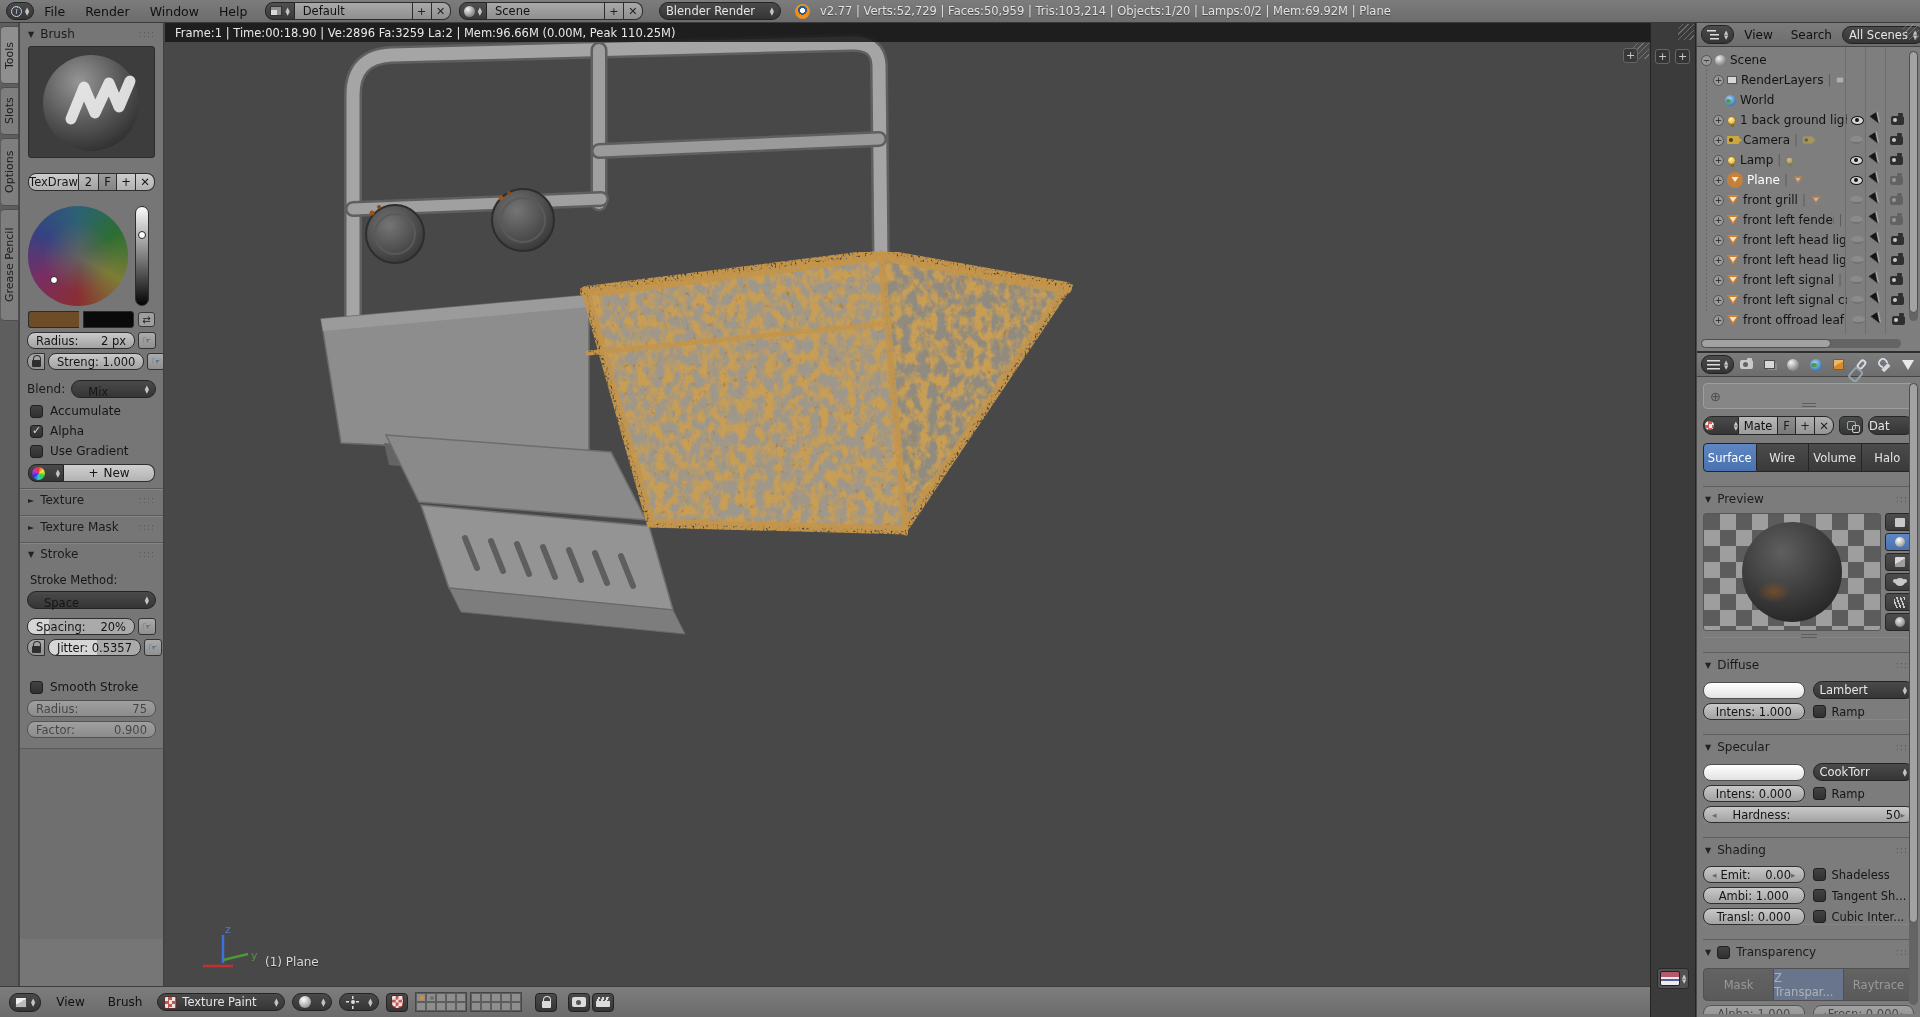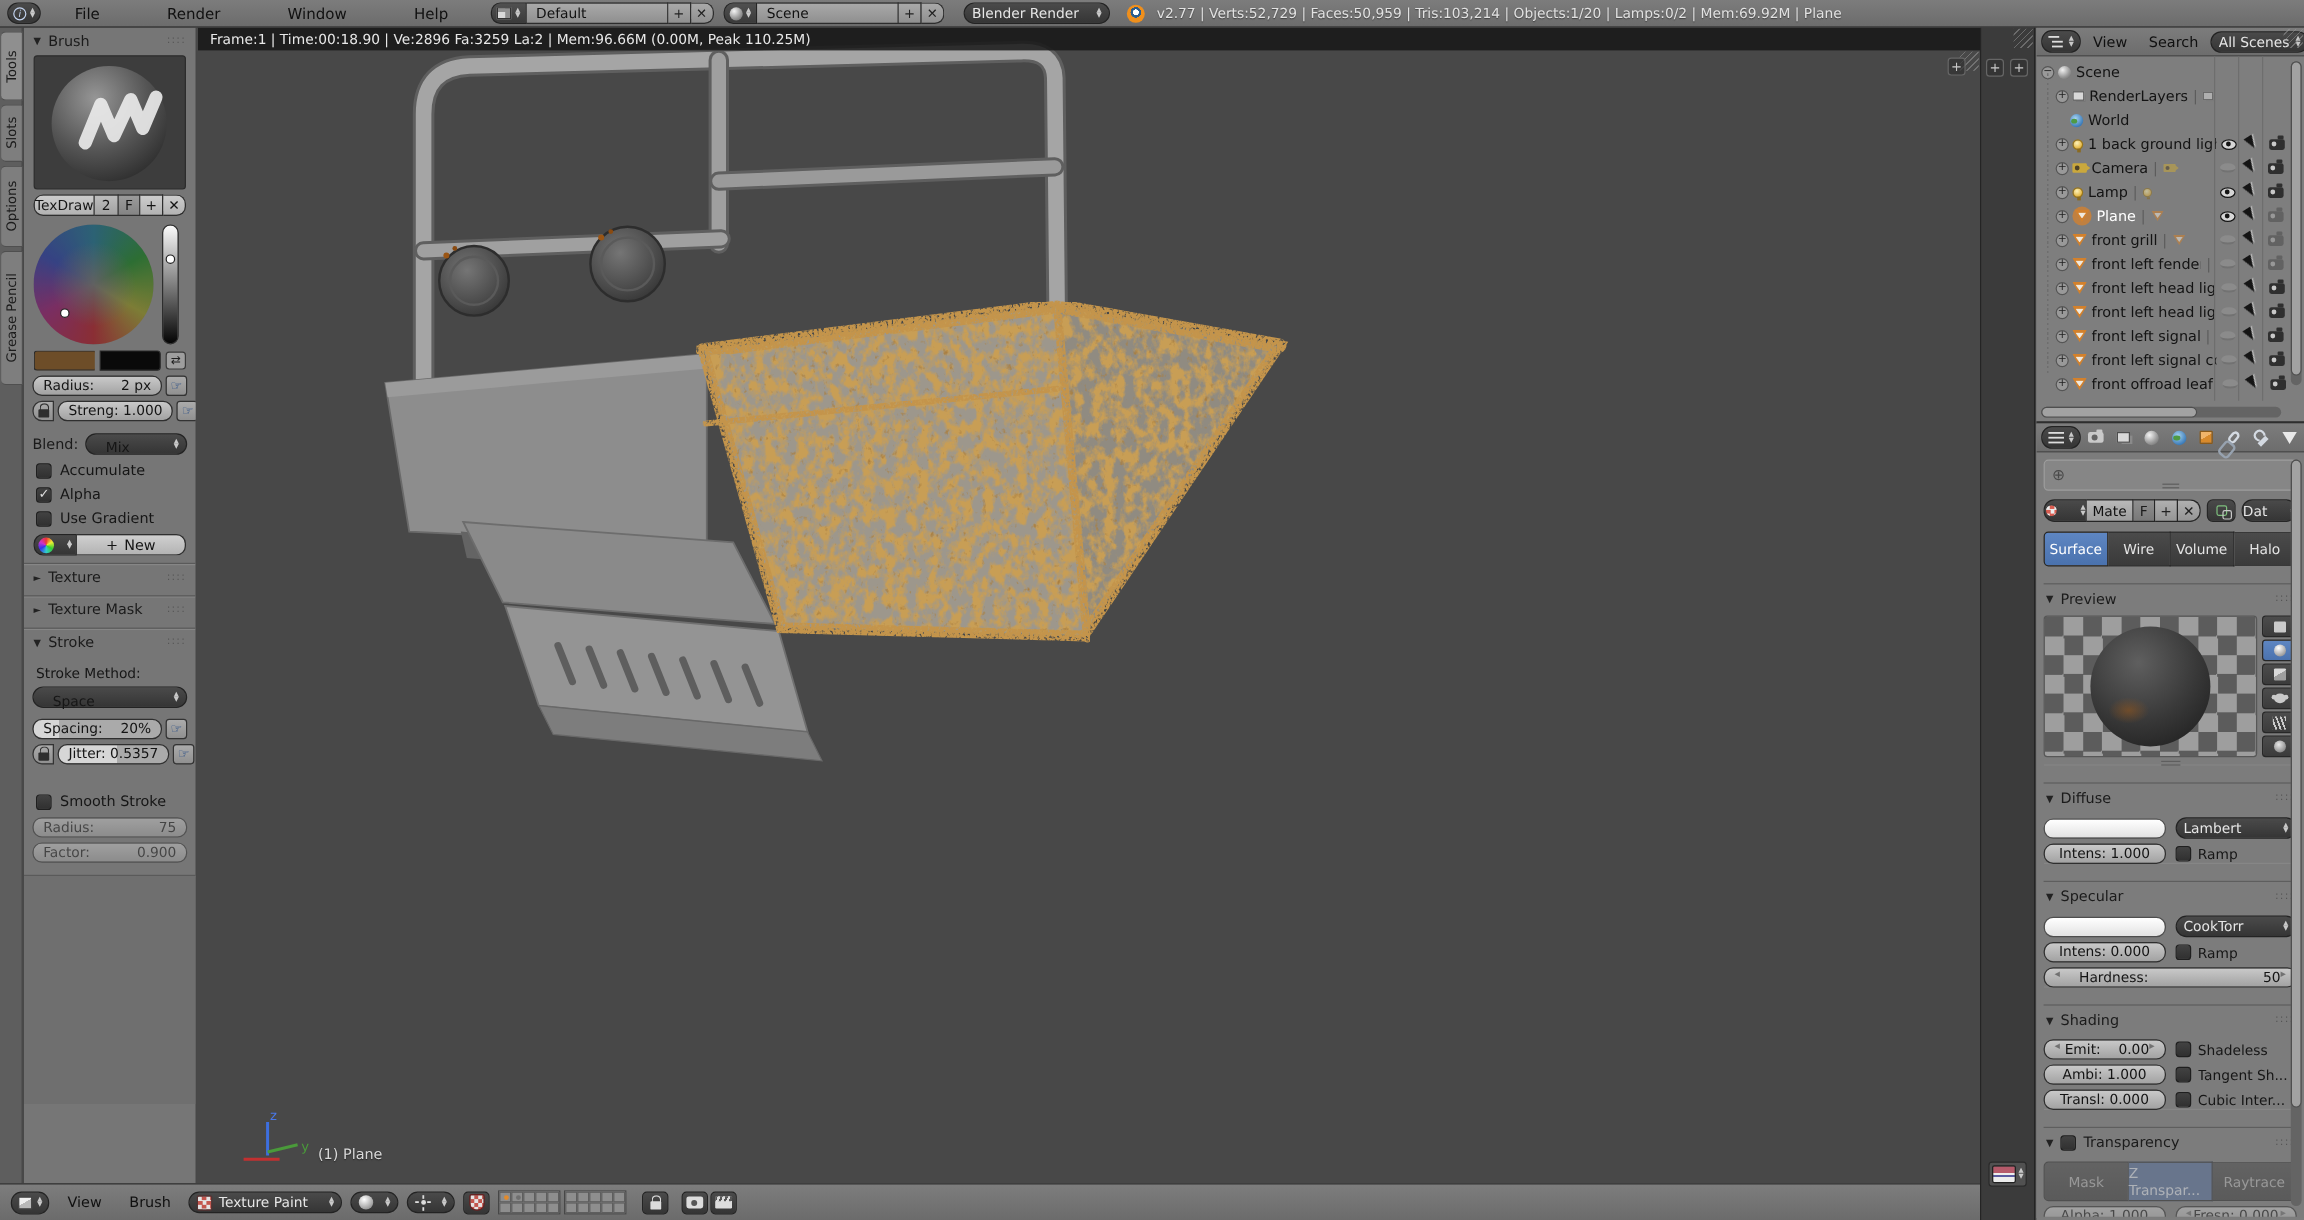--- a/index.html
+++ b/index.html
@@ -5,42 +5,42 @@
   html,body{margin:0;padding:0;background:#2a2a2a}
   *{box-sizing:border-box;font-family:"DejaVu Sans","Liberation Sans",sans-serif;cursor:default;user-select:none}
   .root{position:relative;width:1920px;height:1017px;overflow:hidden;background:#484848;font-size:12px;color:#1a1a1a}
 
   
   .dd{display:flex;align-items:center;gap:5px;height:18px;padding:0 6px;border-radius:9px;
       background:linear-gradient(#4a4a4a,#353535);border:1px solid #232323;color:#e6e6e6;font-size:11.5px}
   .dd .lab{flex:1;white-space:nowrap;overflow:hidden}
   .updn{display:flex;flex-direction:column;line-height:4.5px;font-size:5.5px;color:#c9c9c9;margin-left:auto}
   .updn::before{content:"▲"}.updn::after{content:"▼"}
-  .sl{display:flex;justify-content:space-between;height:17px;padding:0 8px;border-radius:8px;
+  .sl{display:flex;align-items:center;justify-content:space-between;height:17px;padding:0 8px;border-radius:8px;
       background:linear-gradient(#c9c9c9,#a2a2a2);border:1px solid #2f2f2f;color:#141414;font-size:11.5px;white-space:nowrap}
   .sl.center{justify-content:center}
   .sl .arrL,.sl .arrR{font-size:9px;color:rgba(0,0,0,.4)}
   .cb{width:13px;height:13px;border-radius:3px;background:linear-gradient(#424242,#303030);border:1px solid #1f1f1f;position:relative;flex:none}
   .cb.on::after{content:"✓";position:absolute;left:1px;top:-2px;font-size:11px;color:#dcdcdc}
   .ph{display:flex;align-items:center;gap:6px;height:22px;padding:0 8px;color:#1b1b1b;font-size:12px}
   .ph .arr{font-size:8px;color:#222}
   .grip{margin-left:auto;color:#565656;font-size:9px;letter-spacing:1px;line-height:4px}
   .dis{opacity:.5}
   .hatch{position:absolute;width:16px;height:16px;opacity:.5;
          background:repeating-linear-gradient(135deg,transparent 0 3px,#9b9b9b 3px 4px)}
   .plusbtn{width:15px;height:15px;border-radius:3px;background:rgba(50,50,50,.7);border:1px solid #666;
            color:#c8c8c8;font-size:11px;line-height:13px;text-align:center}
 
   
   .topbar{position:absolute;left:0;top:0;width:1920px;height:23px;display:flex;align-items:center;padding-left:6px;
           background:linear-gradient(#7c7c7c,#6c6c6c);border-bottom:1px solid #3a3a3a;z-index:9}
   .appbtn{display:flex;align-items:center;gap:3px;height:18px;padding:0 4px;border-radius:9px;
           background:linear-gradient(#4a4a4a,#353535);border:1px solid #232323}
   .i-info{width:11px;height:11px;border-radius:50%;border:1px solid #c3d3ee;color:#c3d3ee;font-size:8px;line-height:10px;text-align:center;font-style:italic}
-  .menu{padding:0 28px;font-size:12.5px;color:#101010}
+  .menu{padding:0 10px;font-size:12.5px;color:#101010}
   .idgrp{display:flex;align-items:center;height:18px;margin-left:8px}
   .idicon{display:flex;align-items:center;gap:3px;height:18px;padding:0 4px;border-radius:8px 0 0 8px;
           background:linear-gradient(#505050,#3a3a3a);border:1px solid #242424}
   .i-layout{width:12px;height:10px;background:#d9d9d9;border:1px solid #333;box-shadow:inset -4px 0 0 #8f8f8f,inset 0 3px 0 #8f8f8f}
   .i-sball{width:11px;height:11px;border-radius:50%;background:radial-gradient(circle at 35% 30%,#f4f4f4,#9b9b9b 55%,#5f5f5f)}
   .idfield{height:18px;min-width:96px;padding:0 8px;line-height:16px;background:linear-gradient(#a9a9a9,#8f8f8f);
            border:1px solid #2d2d2d;border-left:none;color:#111;font-size:11.5px}
   .idbtn{width:19px;height:18px;display:flex;align-items:center;justify-content:center;background:linear-gradient(#a9a9a9,#8f8f8f);
          border:1px solid #2d2d2d;border-left:none;color:#222;font-size:11px}
   .idbtn.last{border-radius:0 8px 8px 0}
@@ -52,21 +52,21 @@
   .vtabs{position:absolute;left:0;top:23px;width:19px;height:963px;background:#5e5e5e;border-right:1px solid #454545}
   .vtab{writing-mode:vertical-rl;transform:rotate(180deg);display:flex;align-items:center;justify-content:center;
         width:18px;margin:3px 0 0 1px;padding:8px 0;background:#7e7e7e;border:1px solid #4f4f4f;border-right:none;
         border-radius:0 4px 4px 0;color:#1c1c1c;font-size:11px;white-space:nowrap}
   .vtab.act{background:#8f8f8f}
   .shelf{position:absolute;left:20px;top:23px;width:144px;height:963px;background:#767676;border-right:1px solid #3f3f3f;overflow:hidden}
   .shelf .row{display:flex;align-items:center;gap:3px;margin:4px 7px}
   .bpv{position:relative;height:112px;margin:1px 8px;background:#3d3d3d;border:1px solid #2c2c2c;border-radius:3px;overflow:hidden}
   .bpv .ball{position:absolute;left:14px;top:8px;width:96px;height:96px;border-radius:50%;
              background:radial-gradient(circle at 38% 28%,#969696,#555 48%,#1d1d1d 96%)}
-  .texrow{display:flex;height:18px;margin:4px 8px}
+  .texrow{display:flex;height:18px;margin:15px 8px}
   .tseg{display:flex;align-items:center;justify-content:center;height:18px;border:1px solid #2f2f2f;border-left:none;
         background:linear-gradient(#cdcdcd,#b2b2b2);font-size:11.5px;color:#151515}
   .tseg:first-child{border-left:1px solid #2f2f2f;border-radius:8px 0 0 8px;flex:1}
   .tseg.cnt{width:20px;background:linear-gradient(#bdbdbd,#a2a2a2)}
   .tseg.fk{width:18px;background:linear-gradient(#9b9b9b,#848484)}
   .tseg.ic{width:19px}
   .tseg:last-child{border-radius:0 8px 8px 0}
   .wheelwrap{display:flex;gap:7px;margin:7px 8px 5px 8px}
   .wheel{position:relative;width:100px;height:100px;border-radius:50%;
          background:radial-gradient(circle closest-side,#6e6e6e 0%,rgba(110,110,110,0) 70%),

